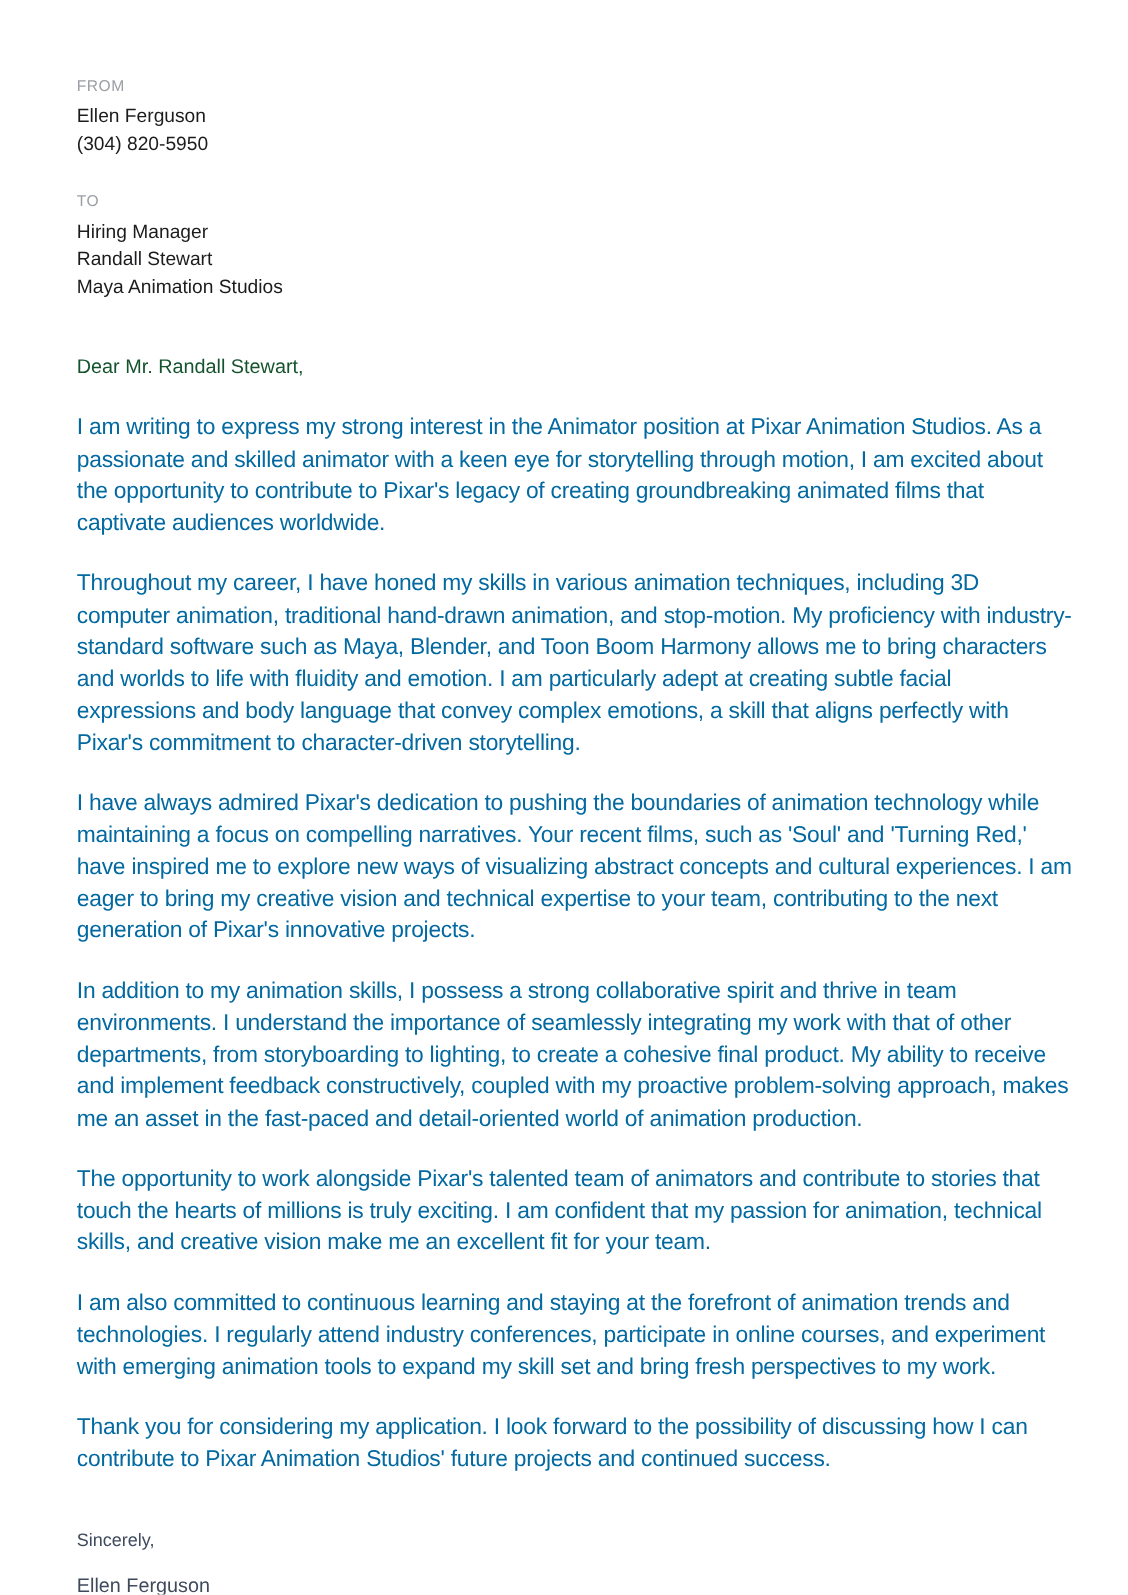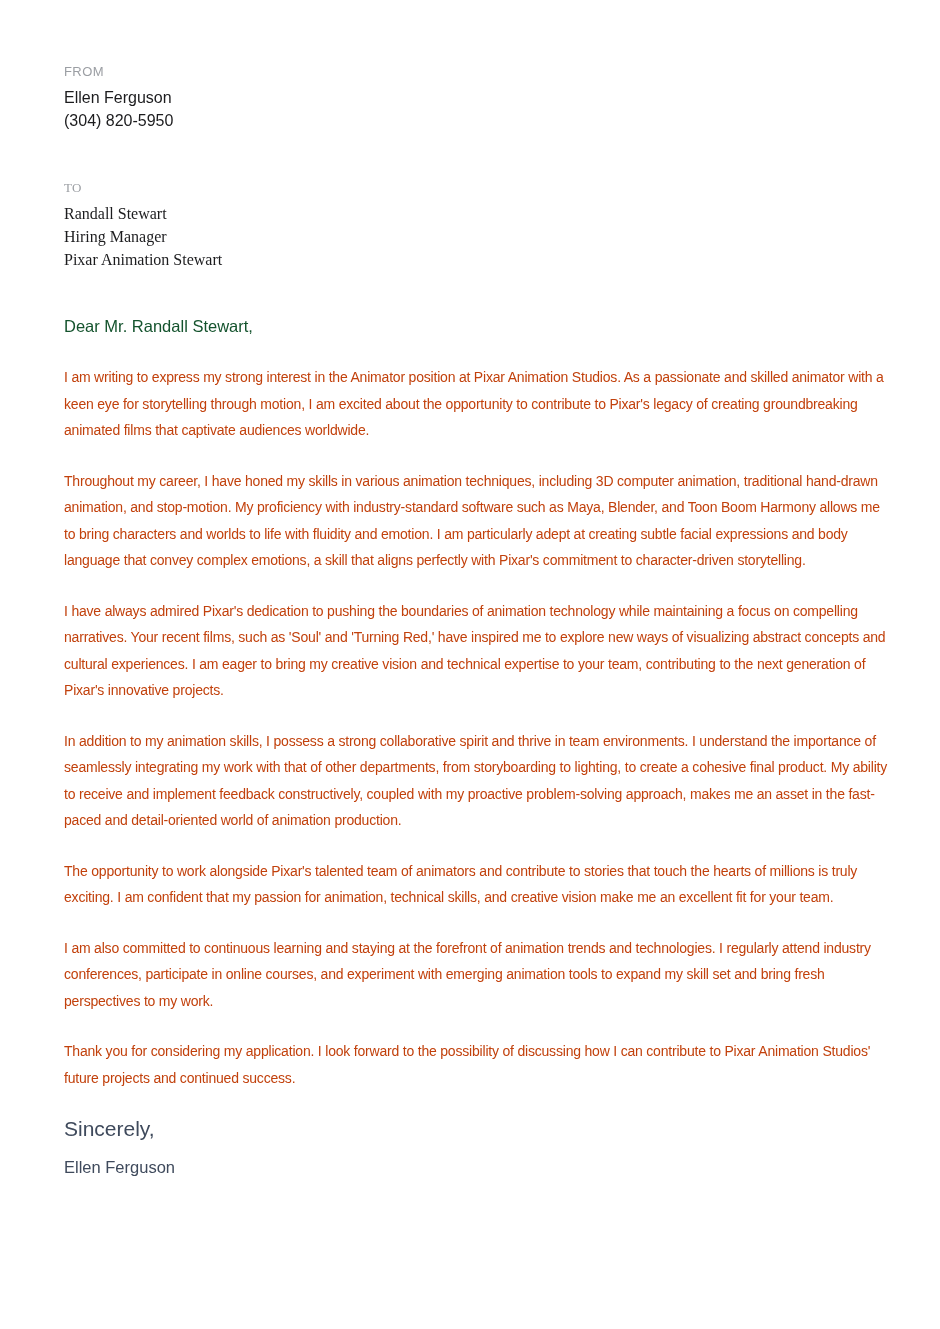--- a/index.html
+++ b/index.html
@@ -23,40 +23,39 @@
     letter-spacing: 0.4px;
     color: #9b9ea3;
     margin-bottom: 7px;
   }
   .contact-line {
     font-size: 16px;
     line-height: 23px;
     color: #1c1c1e;
   }
   .to-block {
-    margin-top: 48px;
-    font-family: Liberation Serif, serif;
+    margin-top: 28px;
   }
   .greeting {
     margin-top: 42px;
     font-size: 16.5px;
     line-height: 27px;
     color: #14532d;
   }
   .letter-body p {
     margin: 24px 0 0 0;
-    font-size: 14px;
+    font-size: 19px;
     letter-spacing: -0.2px;
     line-height: 26.5px;
-    color: #c2410c;
+    color: #0369a1;
     text-align: left;
   }
   .closing {
-    margin-top: 25px;
-    font-size: 21px;
+    margin-top: 41px;
+    font-size: 15px;
     line-height: 26px;
     color: #3f4a5c;
   }
   .signature {
     margin-top: 12px;
     font-size: 16.5px;
     line-height: 26px;
     color: #3f4a5c;
   }
 </style>
@@ -66,23 +65,23 @@
 <div class="page">
 
   <div class="from-block">
     <div class="field-label">FROM</div>
     <div class="contact-line">Ellen Ferguson</div>
     <div class="contact-line">(304) 820-5950</div>
   </div>
 
   <div class="to-block">
     <div class="field-label">TO</div>
+    <div class="contact-line">Hiring Manager</div>
     <div class="contact-line">Randall Stewart</div>
-    <div class="contact-line">Hiring Manager</div>
-    <div class="contact-line">Pixar Animation Stewart</div>
+    <div class="contact-line">Maya Animation Studios</div>
   </div>
 
   <div class="greeting">Dear Mr. Randall Stewart,</div>
 
   <div class="letter-body">
     <p>I am writing to express my strong interest in the Animator position at Pixar Animation Studios. As a passionate and skilled animator with a keen eye for storytelling through motion, I am excited about the opportunity to contribute to Pixar's legacy of creating groundbreaking animated films that captivate audiences worldwide.</p>
     <p>Throughout my career, I have honed my skills in various animation techniques, including 3D computer animation, traditional hand-drawn animation, and stop-motion. My proficiency with industry-standard software such as Maya, Blender, and Toon Boom Harmony allows me to bring characters and worlds to life with fluidity and emotion. I am particularly adept at creating subtle facial expressions and body language that convey complex emotions, a skill that aligns perfectly with Pixar's commitment to character-driven storytelling.</p>
     <p>I have always admired Pixar's dedication to pushing the boundaries of animation technology while maintaining a focus on compelling narratives. Your recent films, such as 'Soul' and 'Turning Red,' have inspired me to explore new ways of visualizing abstract concepts and cultural experiences. I am eager to bring my creative vision and technical expertise to your team, contributing to the next generation of Pixar's innovative projects.</p>
     <p>In addition to my animation skills, I possess a strong collaborative spirit and thrive in team environments. I understand the importance of seamlessly integrating my work with that of other departments, from storyboarding to lighting, to create a cohesive final product. My ability to receive and implement feedback constructively, coupled with my proactive problem-solving approach, makes me an asset in the fast-paced and detail-oriented world of animation production.</p>
     <p>The opportunity to work alongside Pixar's talented team of animators and contribute to stories that touch the hearts of millions is truly exciting. I am confident that my passion for animation, technical skills, and creative vision make me an excellent fit for your team.</p>

